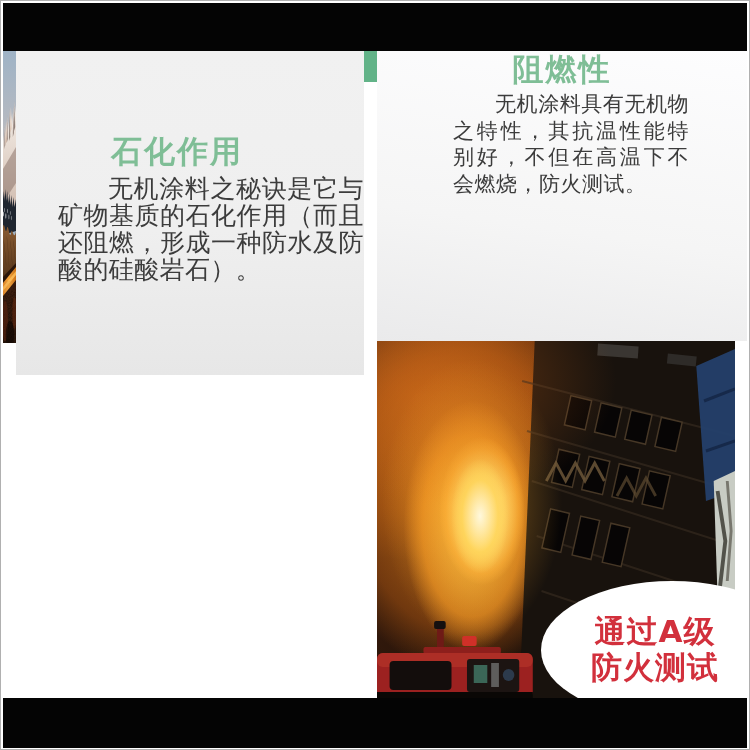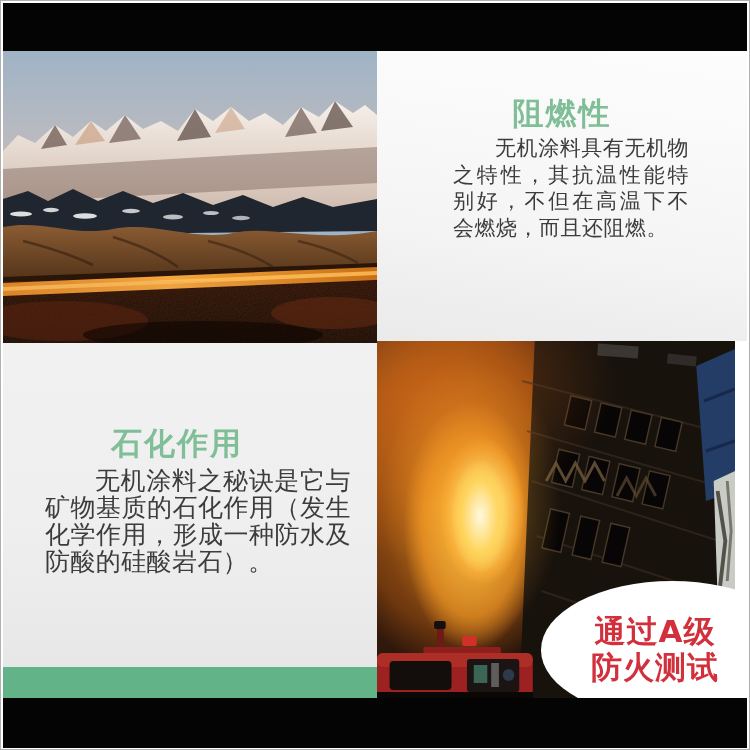--- a/index.html
+++ b/index.html
@@ -13,21 +13,21 @@
     padding:2px;
     position:relative;
     overflow:hidden;
   }
   .letterbox{width:100%;background:#040404;}
   .letterbox.top{height:48px;}
   .letterbox.bottom{height:50px;}
 
   .content{display:flex;width:744px;height:647px;}
   .col{position:relative;height:647px;}
-  .col.left{width:374px;display:flex;flex-direction:column;}
+  .col.left{width:374px;display:flex;flex-direction:row;}
   .col.right{width:370px;display:flex;flex-direction:column;}
 
   
   .photo{position:relative;overflow:hidden;}
   .photo svg{display:block;position:absolute;left:0;top:0;width:100%;height:100%;}
   .photo.mountain{width:374px;height:292px;background:#9fb3c6;}
   .photo.fire{
     width:358px;height:357px;
     background:
       radial-gradient(55px 95px at 105px 170px, #fff8dc 0%, #ffe27a 38%, rgba(255,179,61,.55) 66%, rgba(0,0,0,0) 78%),
@@ -53,21 +53,21 @@
   }
   .textarea.flame{
     width:370px;height:290px;
     background:linear-gradient(188deg,#fdfdfe 0%,#f5f5f5 60%,#eaeaeb 100%);
   }
   .heading{
     margin:0;text-align:center;
     font-size:31px;font-weight:700;line-height:36px;
     color:#7fbe96;letter-spacing:2px;
   }
-  .textarea.flame .heading{padding-top:44px;}
+  .textarea.flame .heading{}
   .textarea.petro .heading{padding-top:82px;padding-right:26px;}
   .bodytext{
     margin:0;color:#3c3c3c;font-weight:500;
     text-align:justify;text-indent:2em;
   }
   .textarea.flame .bodytext{
     margin-left:76px;margin-top:4px;width:236px;
     font-size:21px;line-height:26.5px;letter-spacing:.5px;
   }
   .textarea.petro .bodytext{
@@ -161,31 +161,31 @@
           <polygon fill="url(#fg)" points="0,245 374,229 374,292 0,292"></polygon>
           <rect x="0" y="236" width="374" height="56" filter="url(#speck)" opacity="0.5"></rect>
           <ellipse cx="60" cy="270" rx="85" ry="20" fill="#5f2410" opacity="0.55"></ellipse>
           <ellipse cx="330" cy="262" rx="62" ry="16" fill="#6b2c12" opacity="0.5"></ellipse>
           <ellipse cx="200" cy="284" rx="120" ry="14" fill="#0e0502" opacity="0.6"></ellipse>
         </svg>
       </div>
 
       <div class="textarea petro">
         <h2 class="heading">石化作用</h2>
-        <p class="bodytext">无机涂料之秘诀是它与矿物基质的石化作用（发生化学作用，形成一种防水及防酸的硅酸岩石）。</p>
+        <p class="bodytext">无机涂料之秘诀是它与矿物基质的石化作用（而且还阻燃，形成一种防水及防酸的硅酸岩石）。</p>
       </div>
 
       <div class="green-strip"></div>
     </div>
 
     <div class="col right">
 
       <div class="textarea flame">
         <h2 class="heading">阻燃性</h2>
-        <p class="bodytext">无机涂料具有无机物之特性，其抗温性能特别好，不但在高温下不会燃烧，而且还阻燃。</p>
+        <p class="bodytext">无机涂料具有无机物之特性，其抗温性能特别好，不但在高温下不会燃烧，防火测试。</p>
       </div>
 
       <div class="photo fire">
 
         <svg viewBox="0 0 370 357" preserveAspectRatio="none">
           <polygon points="163,0 370,0 370,357 147,357" fill="#18120d"></polygon>
           <g stroke="#352a1f" stroke-width="2" opacity="0.7">
             <line x1="150" y1="40" x2="370" y2="95"></line>
             <line x1="155" y1="90" x2="370" y2="150"></line>
             <line x1="160" y1="140" x2="370" y2="205"></line>

